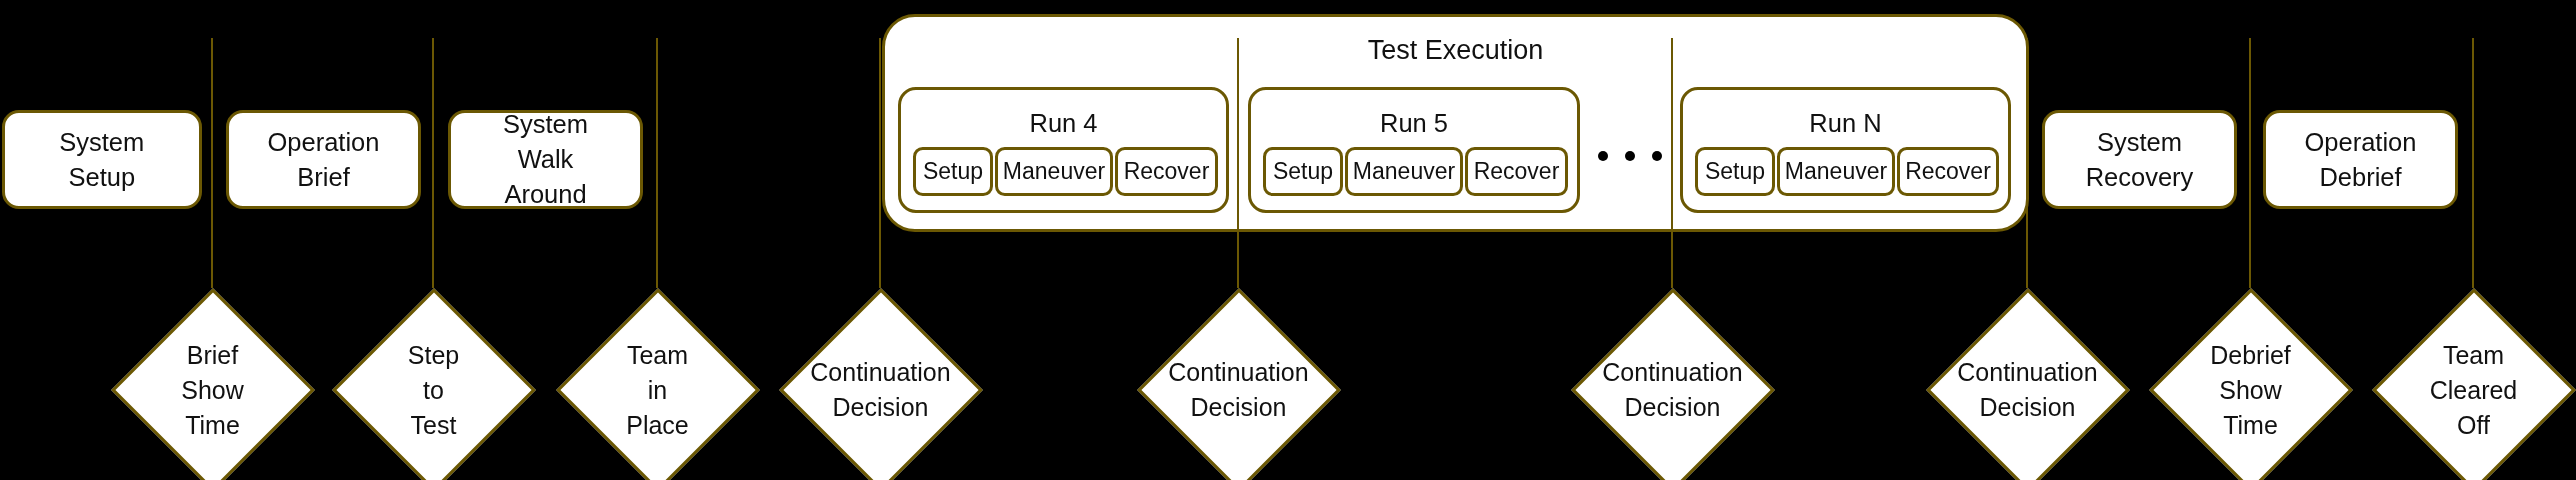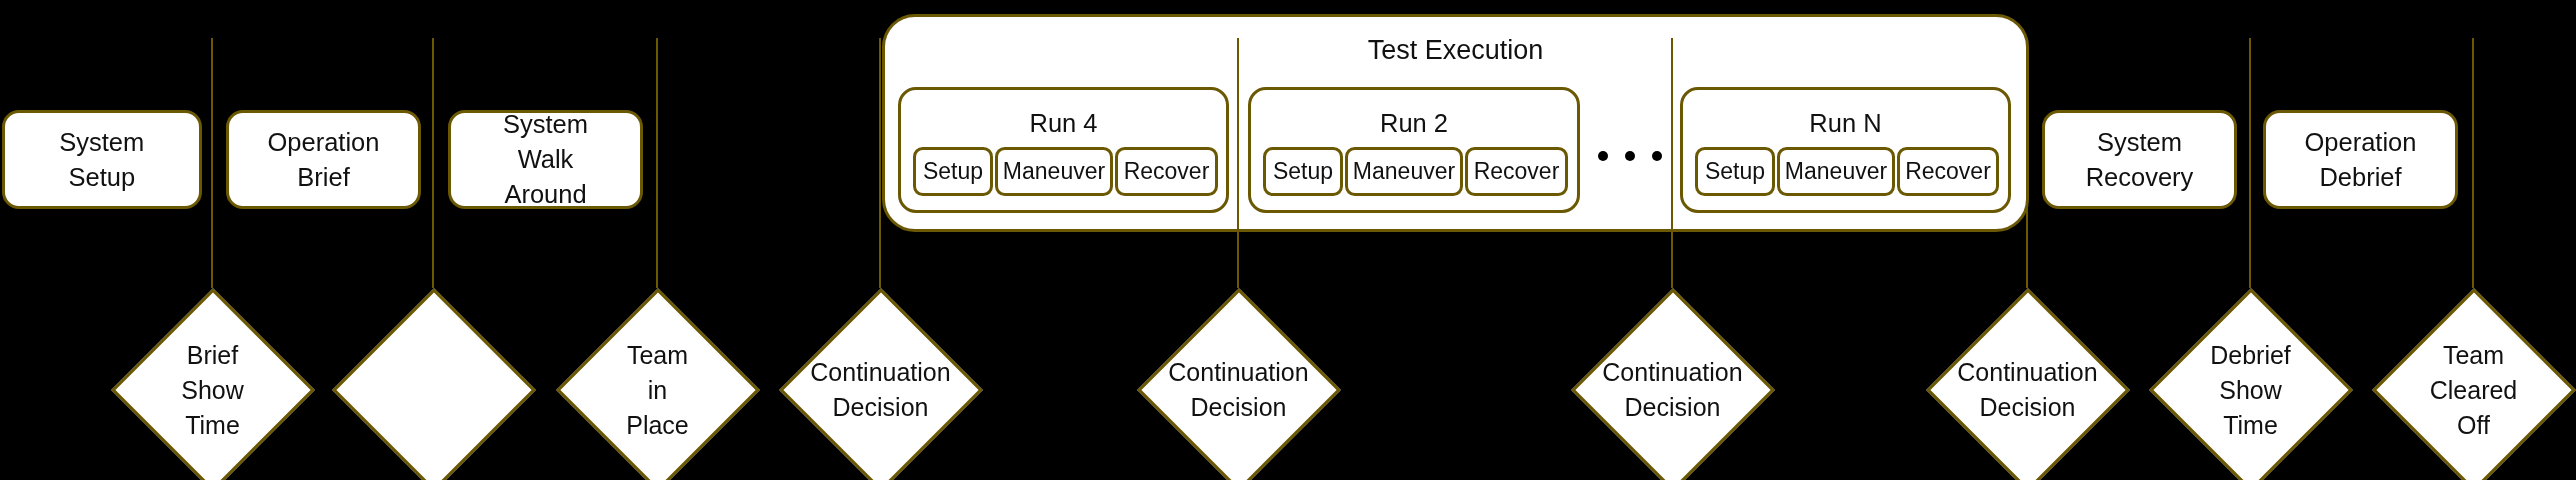--- a/index.html
+++ b/index.html
@@ -168,21 +168,21 @@
   <div class="container-title">Test Execution</div>
 
   <div class="run" style="left:898px;width:331px">
     <div class="run-title">Run 4</div>
   </div>
   <div class="step" style="left:913px;width:80px">Setup</div>
   <div class="step" style="left:995px;width:118px">Maneuver</div>
   <div class="step" style="left:1115px;width:103px">Recover</div>
 
   <div class="run" style="left:1248px;width:332px">
-    <div class="run-title">Run 2</div>
+    <div class="run-title">Run 5</div>
   </div>
   <div class="step" style="left:1263px;width:80px">Setup</div>
   <div class="step" style="left:1345px;width:118px">Maneuver</div>
   <div class="step" style="left:1465px;width:103px">Recover</div>
 
   <div>
     <div class="dot" style="left:1598px"></div>
     <div class="dot" style="left:1625px"></div>
     <div class="dot" style="left:1652px"></div>
   </div>
@@ -207,20 +207,23 @@
 Debrief</div>
 
   <div class="diamond" style="left:111px">
     <div class="diamond-shape"></div>
     <div class="diamond-label">Brief
 Show
 Time</div>
   </div>
   <div class="diamond" style="left:332px">
     <div class="diamond-shape"></div>
+    <div class="diamond-label">Step
+to
+Test</div>
   </div>
   <div class="diamond" style="left:556px">
     <div class="diamond-shape"></div>
     <div class="diamond-label">Team
 in
 Place</div>
   </div>
   <div class="diamond" style="left:779px">
     <div class="diamond-shape"></div>
     <div class="diamond-label">Continuation

